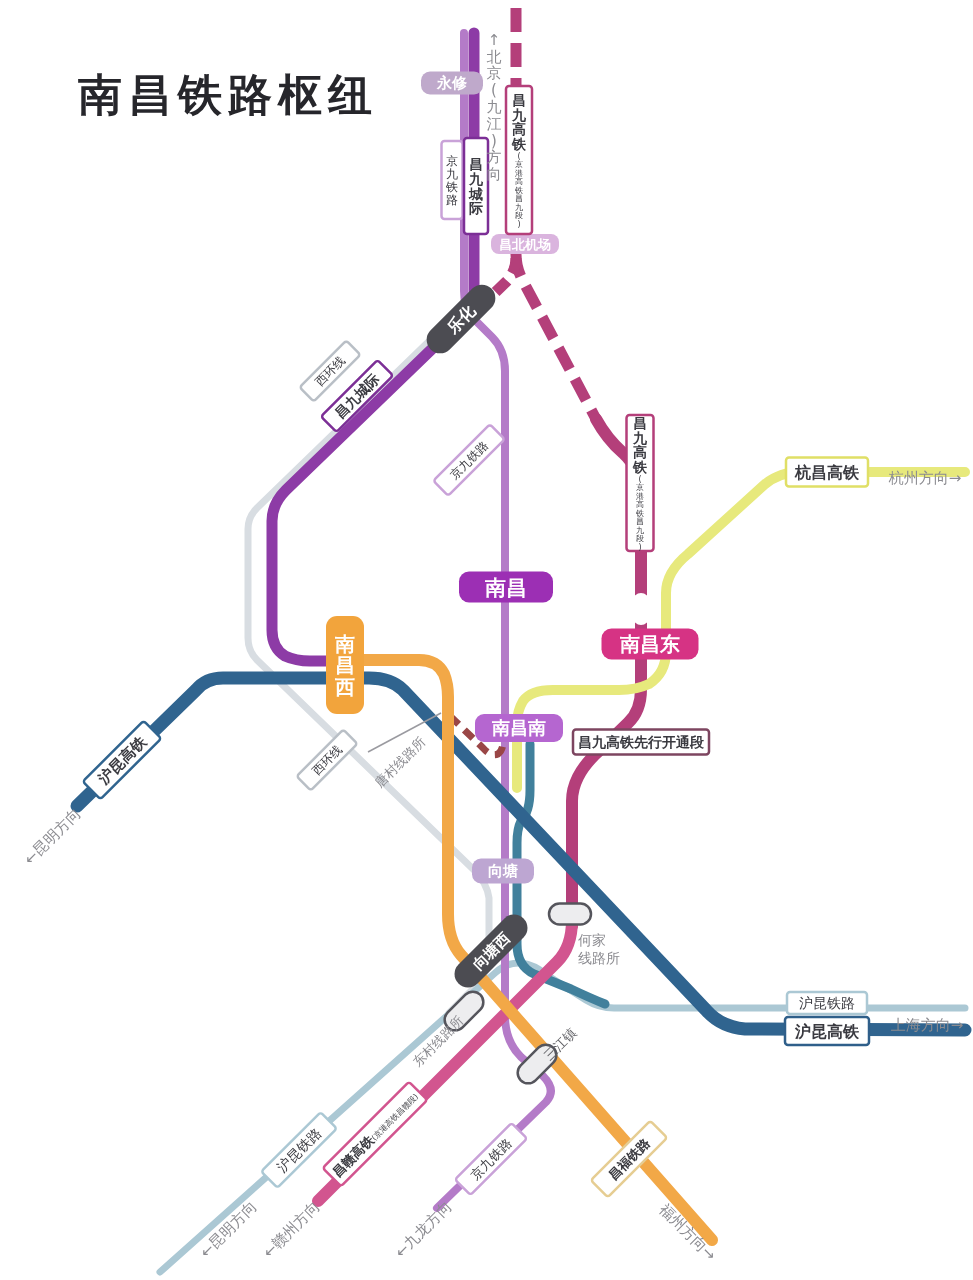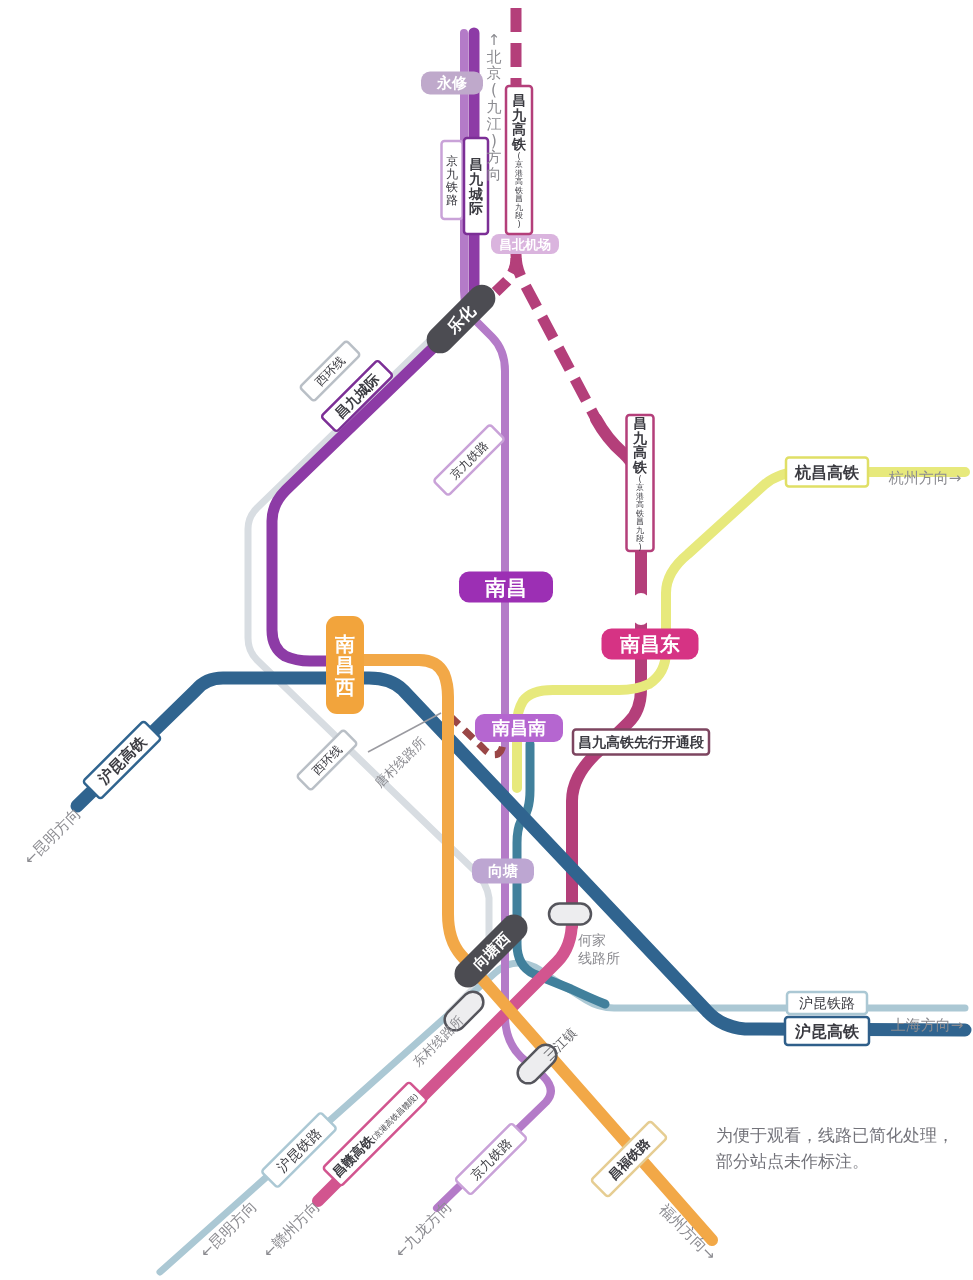--- a/index.html
+++ b/index.html
@@ -177,15 +177,14 @@
       <g transform="translate(578 958) rotate(0)">
         <text x="0" y="5.04" text-anchor="start" fill="#8b8b90" font-size="14">线路所</text>
       </g>
       <g transform="translate(438 1041) rotate(-45)">
         <text x="0" y="4.68" text-anchor="middle" fill="#8b8b90" font-size="13">东村线路所</text>
       </g>
       <g transform="translate(560 1044) rotate(-45)">
         <text x="0" y="4.68" text-anchor="middle" fill="#606065" font-size="13">三江镇</text>
       </g>
     </svg>
-  <div class="title"><br></div>
-  <div class="note"><span>为便于观看，线路已简化处理，</span><br><span>部分站点未作标注。</span></div>
+  <div class="title"><span>南昌铁路枢纽</span><br></div>
 </div>
 
 </body></html>

